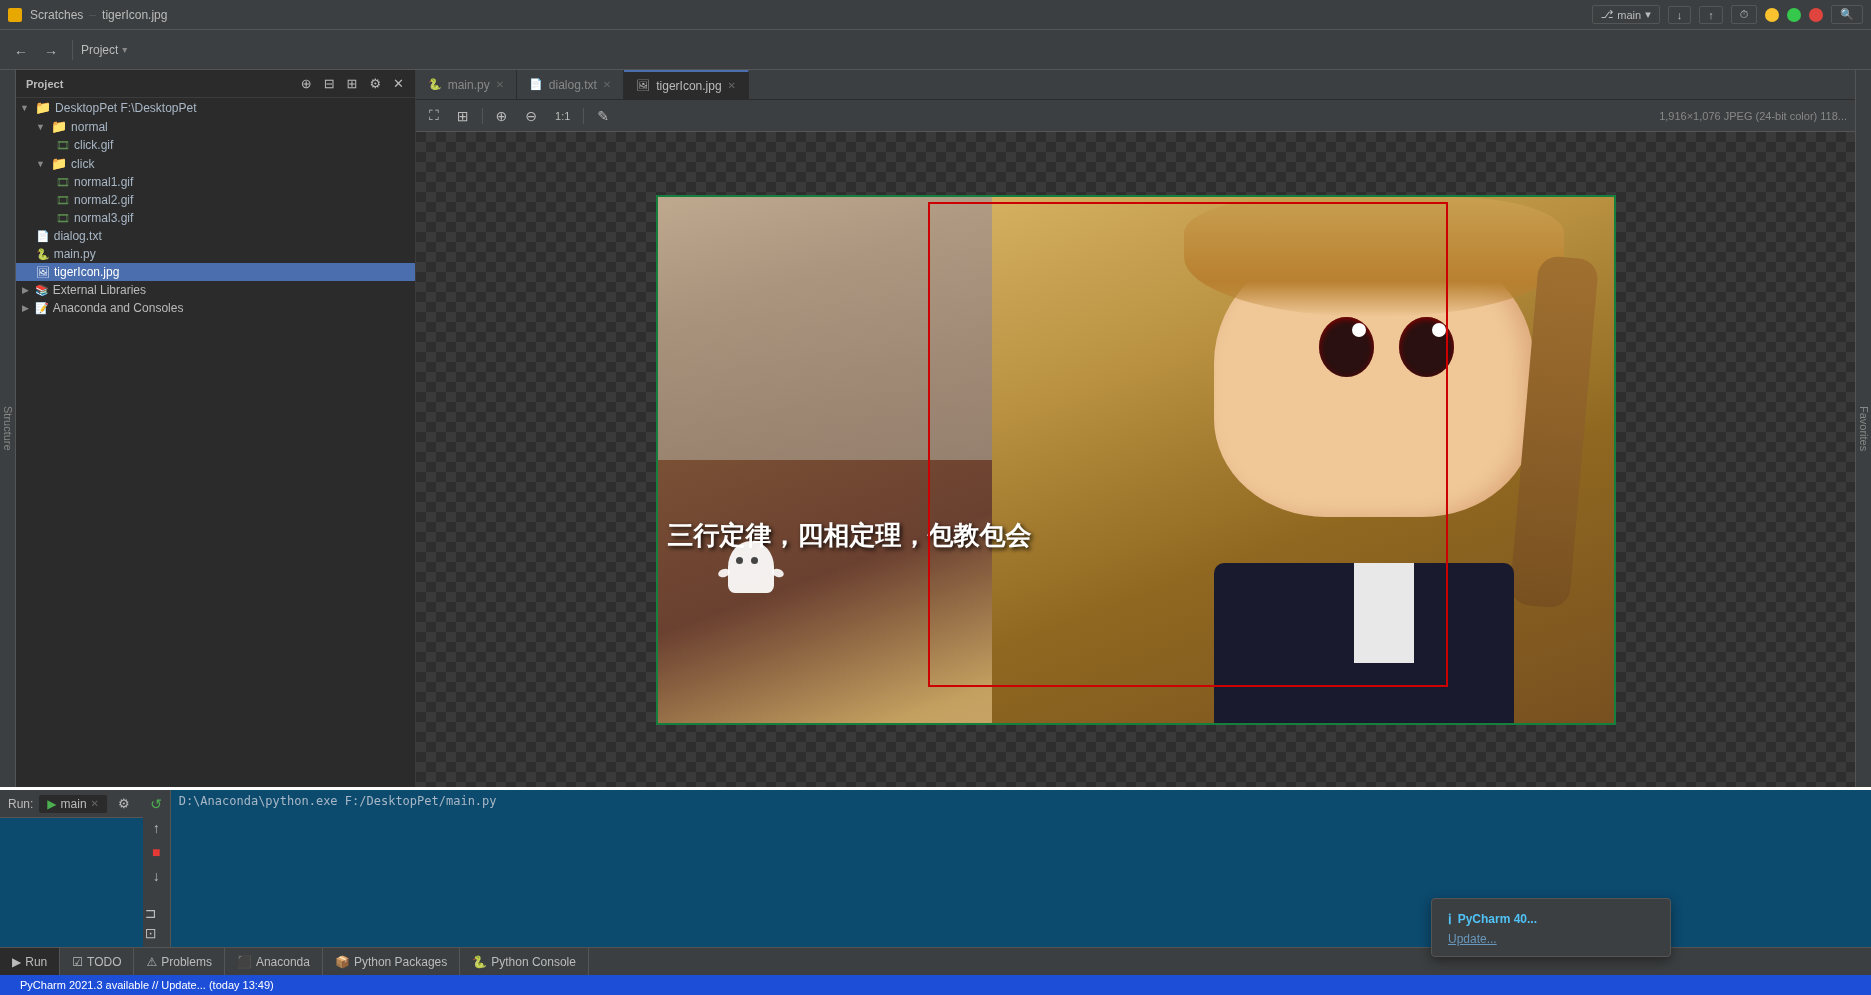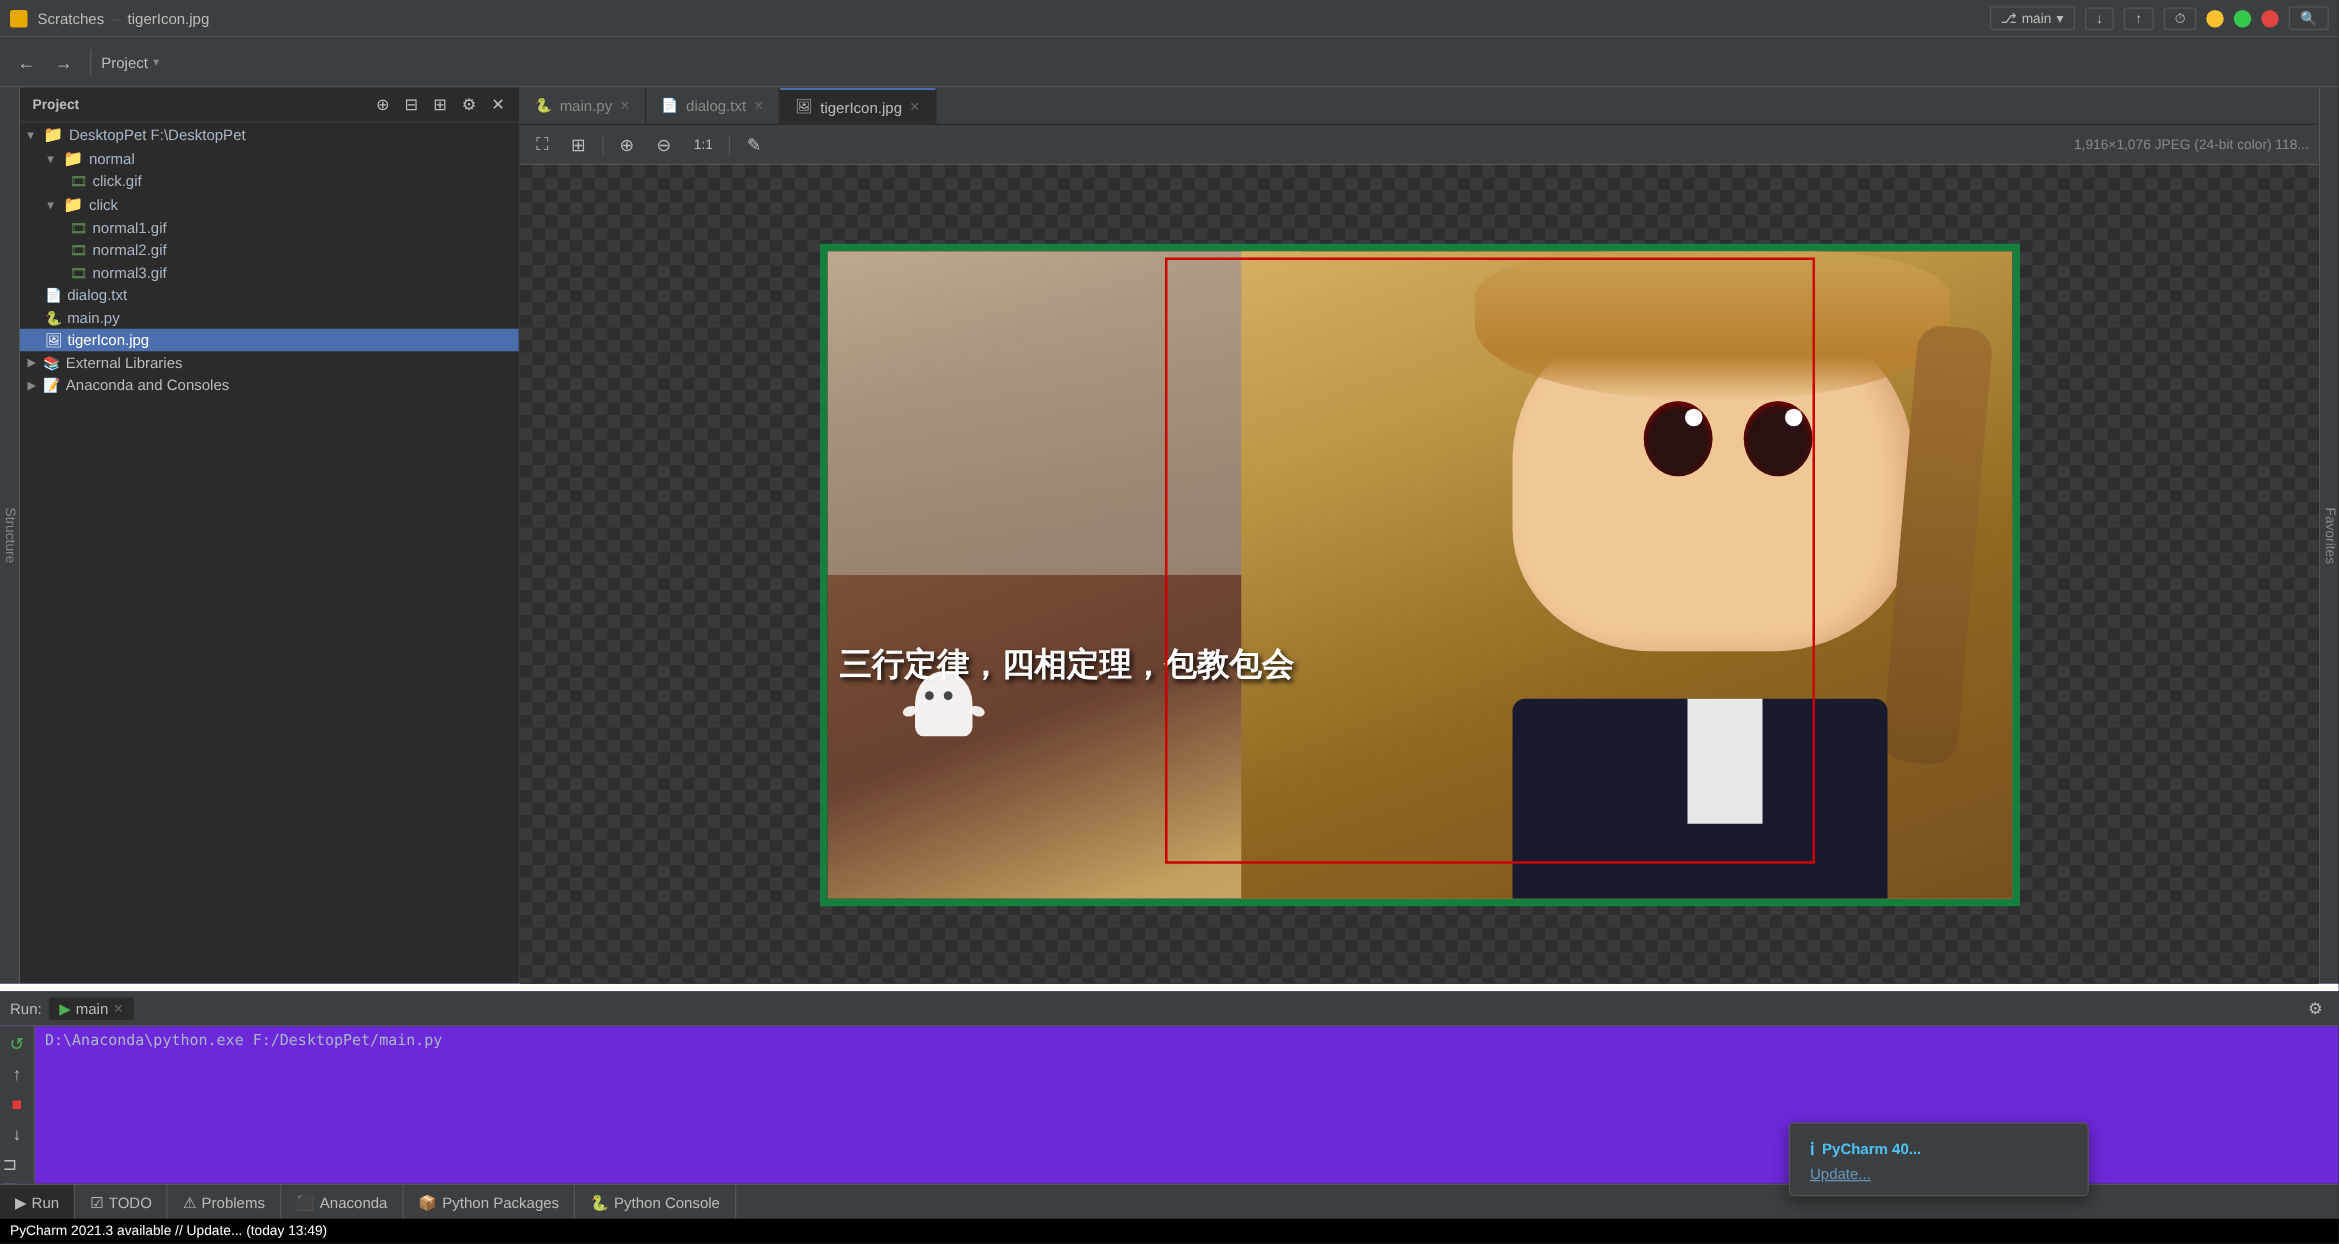--- a/index.html
+++ b/index.html
@@ -251,24 +251,24 @@
       display: flex;
       align-items: center;
       justify-content: center;
       font-size: 11px;
       color: #888;
       flex-shrink: 0;
     }
 
     
     .bottom-panel {
-      background: #6d28d9;
-      border-top: 6px solid #ffffff;
-      display: flex;
-      flex-direction: column;
+      background: #0c4a6e;
+      border-top: 3px solid #ffffff;
+      display: flex;
+      flex-direction: row;
       height: 160px;
       flex-shrink: 0;
     }
     .run-toolbar {
       background: #3c3f41;
       height: 28px;
       display: flex;
       align-items: center;
       padding: 0 8px;
       gap: 6px;
@@ -397,25 +397,25 @@
       flex-direction: column;
       align-items: center;
       justify-content: center;
       font-size: 11px;
       color: #888;
       flex-shrink: 0;
       writing-mode: vertical-rl;
     }
 
     .status-bar {
-      background: #000000;
+      background: #1d4ed8;
       height: 20px;
       display: flex;
       align-items: center;
-      padding: 0 8px;
+      padding: 0 20px;
       font-size: 11px;
       color: #fff;
       flex-shrink: 0;
     }
   </style>
 </head>
 <body>
 
 <div class="titlebar">
   <span class="tab-icon"></span>
@@ -560,21 +560,21 @@
       <button class="image-toolbar-btn">⊖</button>
       <button class="image-toolbar-btn" style="font-size:11px;">1:1</button>
       <div class="image-toolbar-separator"></div>
       <button class="image-toolbar-btn">✎</button>
       <span class="image-info">1,916×1,076 JPEG (24-bit color) 118...</span>
     </div>
 
     <div class="image-viewer">
       <div class="checker"></div>
 
-      <div style="position:relative;width:960px;height:530px;overflow:hidden;border:6px solid #15803d;">
+      <div style="position:relative;width:960px;height:530px;overflow:hidden;border:2px solid #15803d;">
 
         <div style="position:absolute;top:0;left:0;width:100%;height:100%;background:linear-gradient(160deg,#b0845a 0%,#8a6040 15%,#7a5035 30%,#6a4030 50%,#c4a060 70%,#d4b888 100%);"></div>
 
         <div style="position:absolute;top:0;left:0;width:40%;height:50%;background:linear-gradient(180deg,#c8c0b0 0%,#b0a898 100%);opacity:0.6;"></div>
 
         <div style="position:absolute;right:0;top:0;width:65%;height:100%;background:linear-gradient(160deg,#d4b060 0%,#b89040 30%,#906820 60%,#785020 100%);"></div>
 
         <div style="position:absolute;right:80px;top:40px;width:320px;height:280px;background:#f0c898;border-radius:45% 45% 35% 35%;box-shadow:inset -10px 0 20px rgba(180,100,60,0.3);"></div>
 
         <div style="position:absolute;right:160px;top:120px;width:55px;height:60px;background:#2a1010;border-radius:50%;box-shadow:inset 0 2px 6px #8b0000;"></div>

